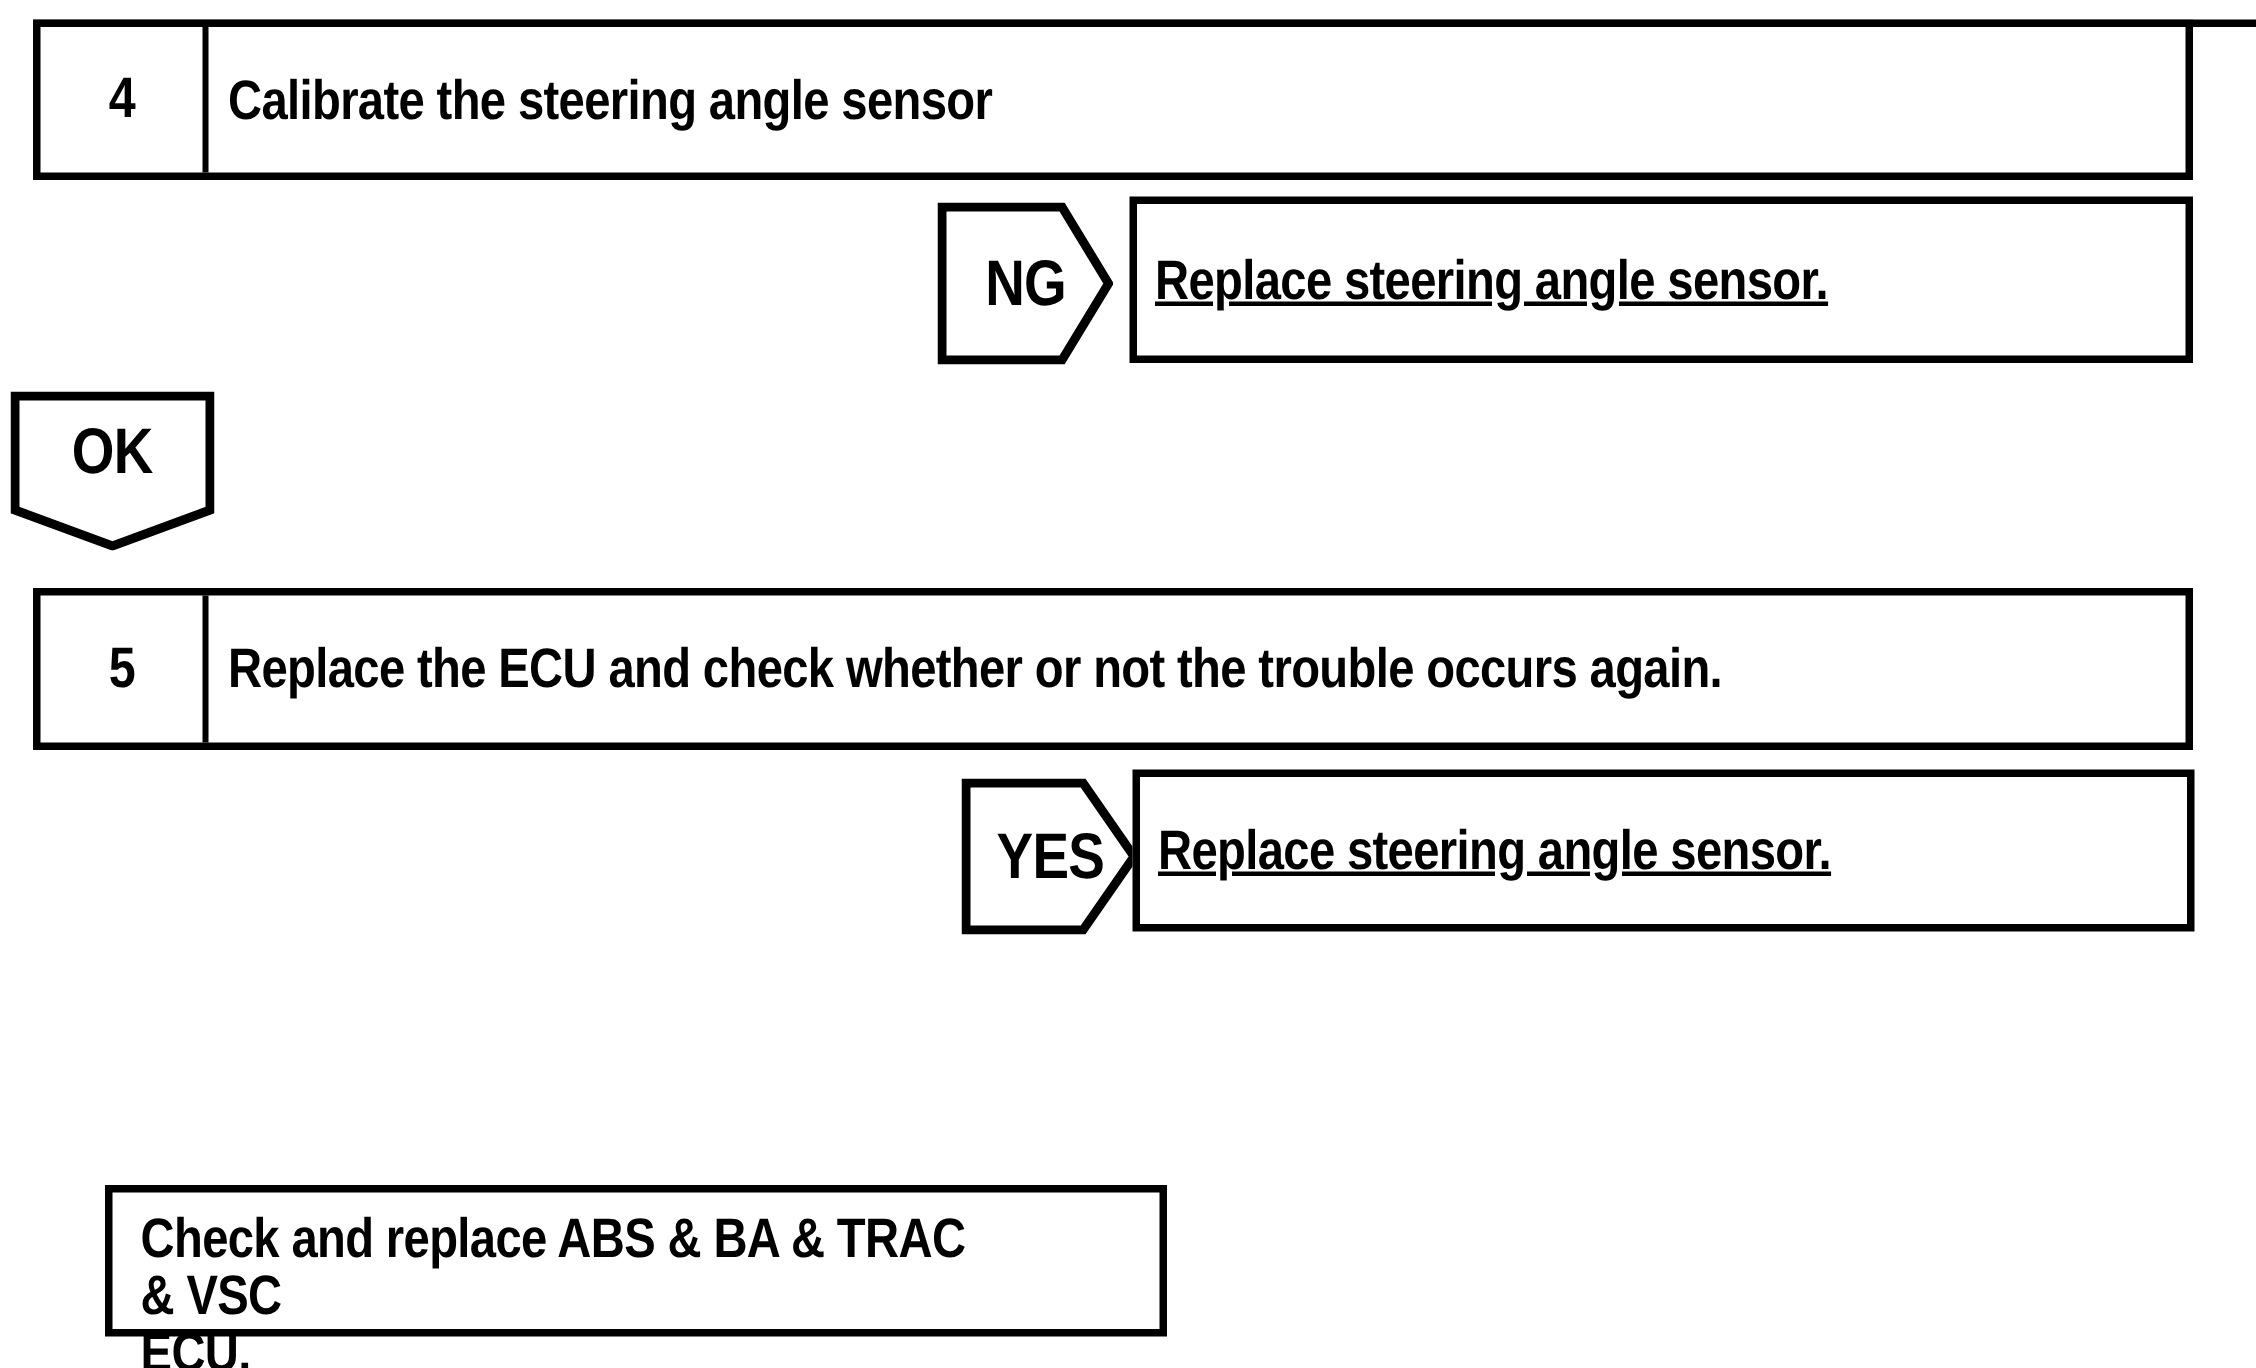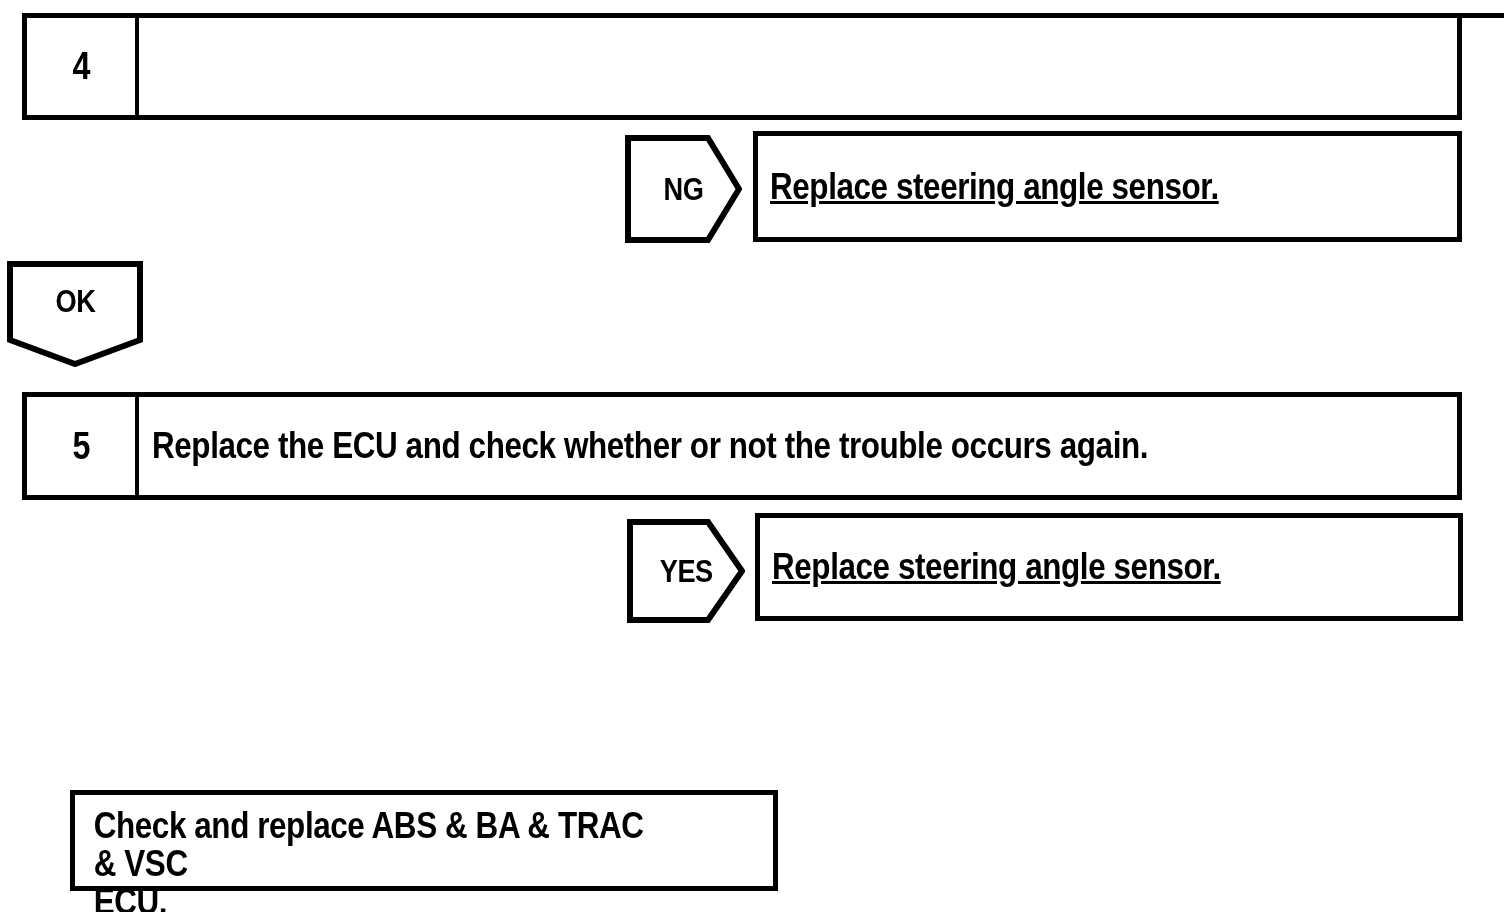--- a/index.html
+++ b/index.html
@@ -66,21 +66,21 @@
     text-decoration: underline;
   }
   .pent { position: absolute; }
   .pent svg { position: absolute; left: 0; top: 0; display: block; }
   .plabel {
     position: absolute;
     left: 0; top: 0; right: 0; bottom: 0;
     display: flex;
     align-items: center;
     justify-content: center;
-    font-size: 32px;
+    font-size: 43px;
   }
   .pent-down .plabel { padding-bottom: 26px; }
   .final-box {
     font-size: 37px;
     line-height: 38px;
     margin-left: 45px;
   }
   .final-text {
     display: inline-block;
     transform: scaleX(0.85);
@@ -93,20 +93,23 @@
 </head>
 <body>
 
 <div class="canvas">
 
   <div class="topline"></div>
 
   <section class="box step-box" style="left:22px; top:13px; width:1440px; height:107px;">
     <div class="step-num">
       <span class="squish-c">4</span>
+    </div>
+    <div class="step-text">
+      <span class="squish-l">Calibrate the steering angle sensor</span>
     </div>
   </section>
 
   <div class="pent pent-right" style="left:625px; top:135px; width:117px; height:108px;">
     <svg width="117" height="108" viewBox="0 0 117 108">
       <polygon points="3,3 83,3 114,54 83,105 3,105" fill="#fff" stroke="#000" stroke-width="6" stroke-linejoin="miter"></polygon>
     </svg>
     <span class="plabel">
       <span class="squish-c">NG</span>
     </span>
@@ -127,21 +130,21 @@
 
   <section class="box step-box" style="left:22px; top:392px; width:1440px; height:108px;">
     <div class="step-num">
       <span class="squish-c">5</span>
     </div>
     <div class="step-text">
       <span class="squish-l">Replace the ECU and check whether or not the trouble occurs again.</span>
     </div>
   </section>
 
-  <div class="pent pent-right" style="left:627px; top:519px; width:118px; height:104px;">
+  <div class="pent pent-right" style="left:641px; top:519px; width:118px; height:104px;">
     <svg width="118" height="104" viewBox="0 0 118 104">
       <polygon points="3,3 81,3 115,52 81,101 3,101" fill="#fff" stroke="#000" stroke-width="6" stroke-linejoin="miter"></polygon>
     </svg>
     <span class="plabel">
       <span class="squish-c">YES</span>
     </span>
   </div>
 
   <section class="box result-box" style="left:755px; top:513px; width:708px; height:108px;">
     <span class="squish-l">Replace steering angle sensor.</span>

